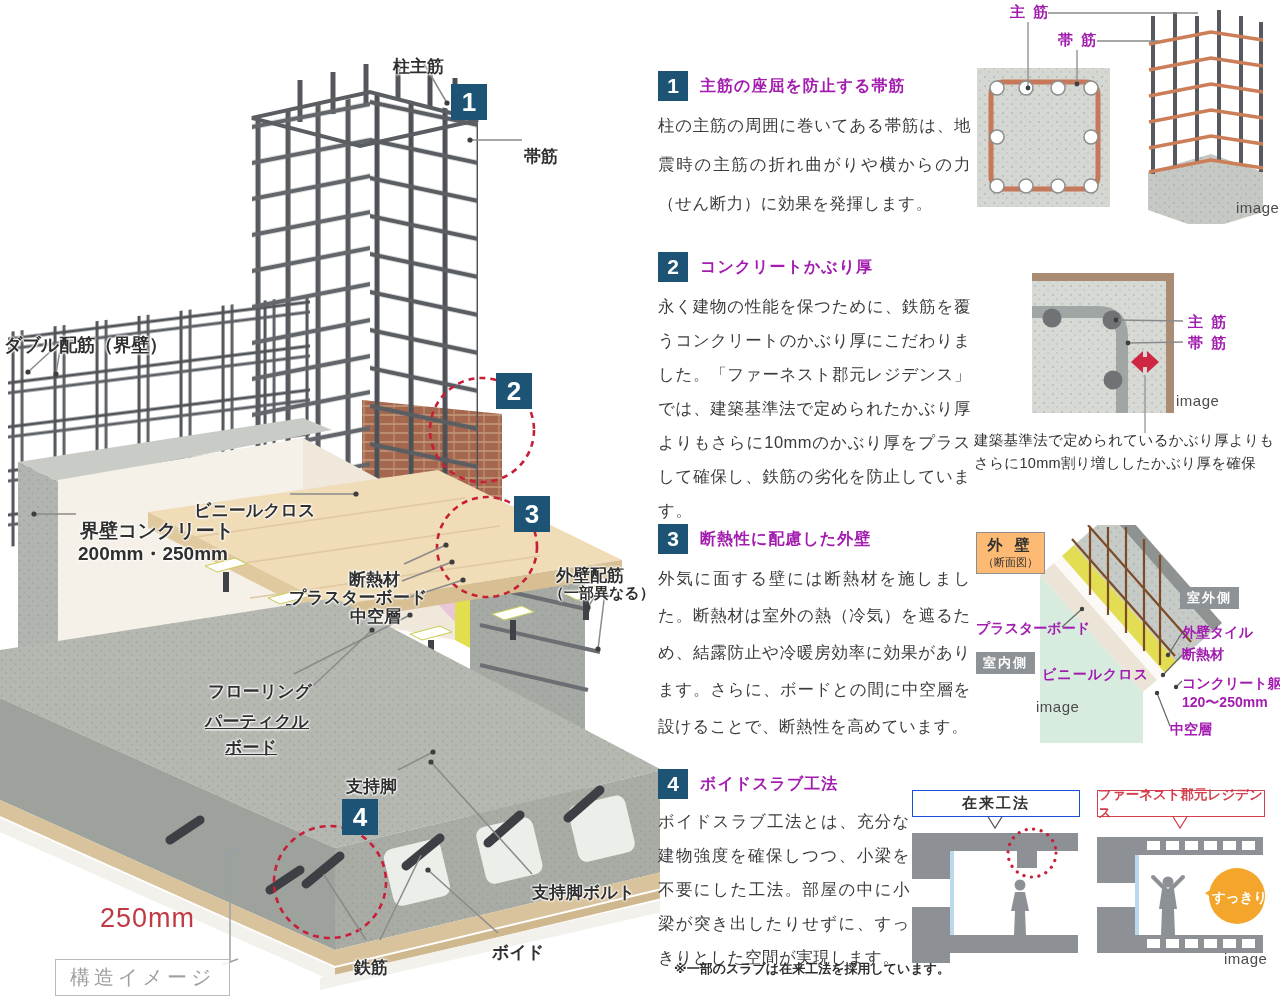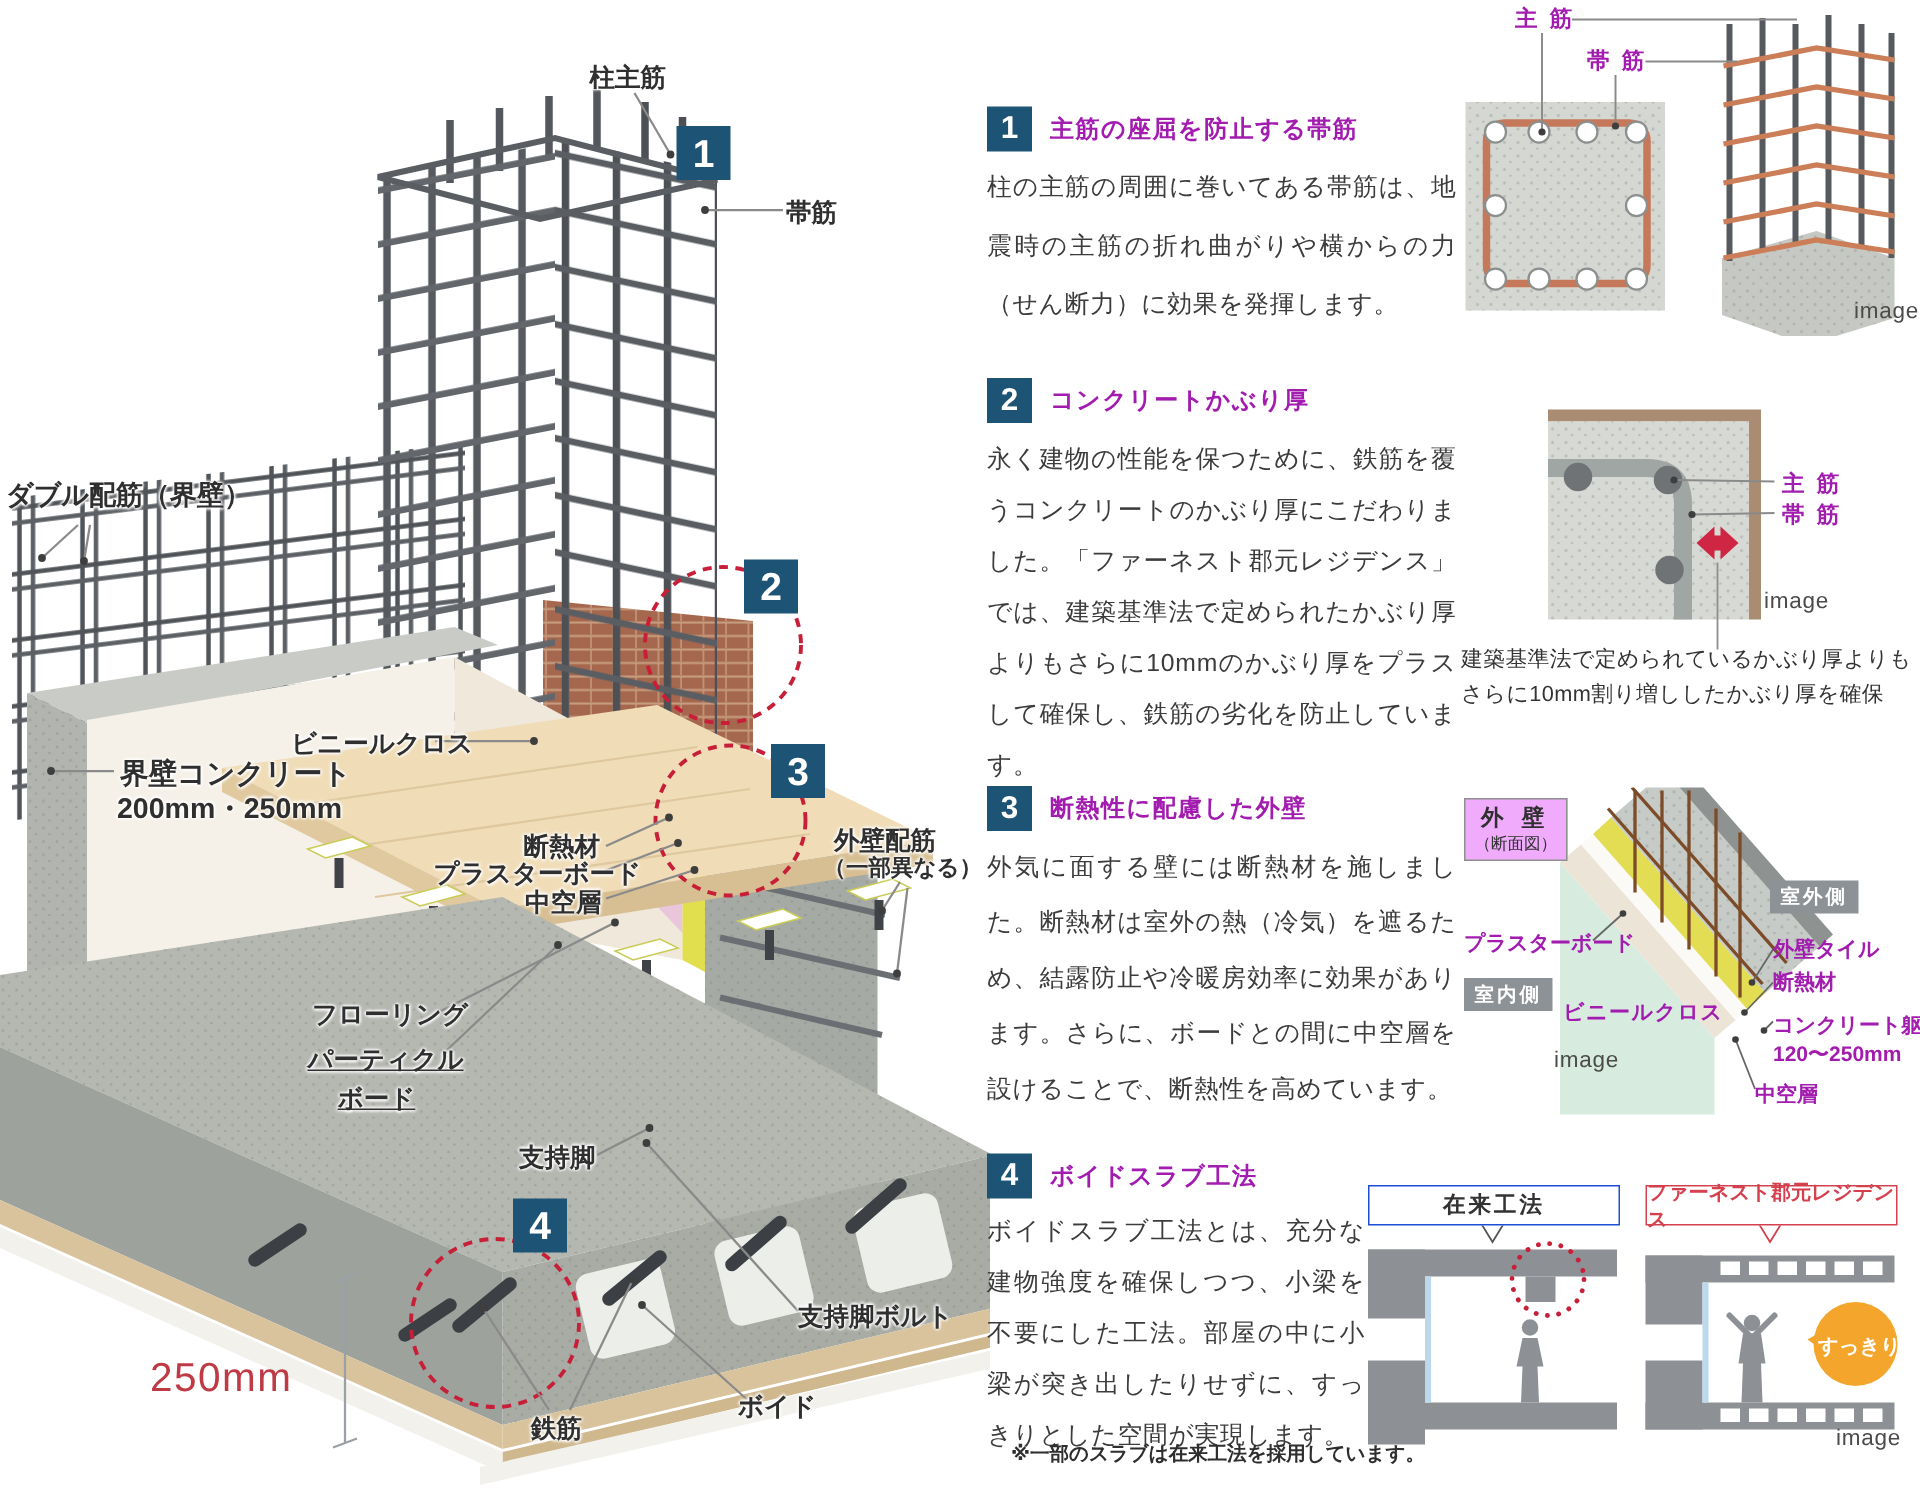--- a/index.html
+++ b/index.html
@@ -1,34 +1,34 @@
 <!DOCTYPE html>
 <html><head>
 <meta charset="utf-8">
 <style>
   html,body{margin:0;padding:0;background:#fff;}
   body{font-family:"Liberation Sans","DejaVu Sans",sans-serif;}
   .canvas{position:relative;width:1280px;height:1003px;background:#fff;overflow:hidden;}
   svg{position:absolute;left:0;top:0;}
   .lbl{position:absolute;font-weight:600;font-size:17px;color:#2f2f2f;white-space:nowrap;
-       text-shadow:0 1px 2px rgba(255,255,255,.95),0 -1px 2px rgba(255,255,255,.95),1px 0 2px rgba(255,255,255,.95),-1px 0 2px rgba(255,255,255,.95);}
+       text-shadow:0 1px 2px rgba(255,255,255,.95),0 -1px 2px rgba(255,255,255,.95),1px 0 2px rgba(255,255,255,.95),-1px 0 2px rgba(255,255,255,.95);margin-top:15px;}
   .nbadge{position:absolute;width:36px;height:36px;background:#1d5476;color:#fff;font-weight:bold;
           font-size:26px;display:flex;align-items:center;justify-content:center;line-height:1;}
   .hbadge{width:30px;height:30px;background:#1d5476;color:#fff;font-weight:bold;font-size:21px;
           display:flex;align-items:center;justify-content:center;flex:0 0 auto;}
   .sec-head{position:absolute;display:flex;align-items:center;gap:12px;}
   .stitle{font-size:16px;font-weight:bold;color:#a21caf;letter-spacing:1px;white-space:nowrap;}
   .sec-body{position:absolute;width:313px;font-size:16.5px;color:#3c3c3c;text-align:justify;letter-spacing:.5px;}
   .sec-note{position:absolute;font-size:13px;font-weight:bold;color:#2e2e2e;}
   .dlabel{position:absolute;font-size:15px;font-weight:600;color:#a21caf;letter-spacing:2px;white-space:nowrap;}
   .ilabel{position:absolute;font-size:15px;color:#4b4b4b;letter-spacing:.5px;}
   .side-badge{position:absolute;background:#8d9296;color:#fff;font-size:13px;font-weight:600;
               padding:2px 7px;letter-spacing:2px;white-space:nowrap;}
   .caption2{position:absolute;width:302px;font-size:14.5px;line-height:1.62;color:#333;letter-spacing:.3px;}
-  .wallbox{position:absolute;background:#f0abfc;border:1px solid #8e8e8e;text-align:center;padding:3px 6px;}
+  .wallbox{position:absolute;background:#fdba74;border:1px solid #8e8e8e;text-align:center;padding:3px 6px;}
   .wallbox .l1{font-size:15px;font-weight:bold;color:#2f2f2f;letter-spacing:4px;}
   .wallbox .l2{font-size:11px;color:#2f2f2f;}
   .methodbox{position:absolute;width:166px;height:25px;background:#fff;border:1px solid #1d4ed8;
              display:flex;align-items:center;justify-content:center;font-size:15px;font-weight:bold;color:#333;letter-spacing:2px;}
   .methodbox.red{border-color:#d4404e;color:#d4404e;font-size:13.5px;letter-spacing:0;}
   .struct-caption{position:absolute;border:1px solid #b9b9b9;background:rgba(255,255,255,.85);color:#9f9f9f;
                   font-size:20px;letter-spacing:4px;padding:4px 14px;}
   .dim-red{position:absolute;color:#bf3a44;font-size:27px;letter-spacing:1px;}
   .sukkiri{position:absolute;color:#fff;font-weight:bold;font-size:13.5px;white-space:nowrap;}
   .two-line{text-align:center;line-height:1.55;text-decoration:underline;}
@@ -237,20 +237,21 @@
   <div class="lbl" style="left:350px;top:590px;">中空層</div>
   <div class="lbl" style="left:556px;top:549px;">外壁配筋</div>
   <div class="lbl" style="left:549px;top:569px;font-size:15px;">（一部異なる）</div>
   <div class="lbl" style="left:208px;top:665px;">フローリング</div>
   <div class="lbl two-line" style="left:205px;top:694px;width:92px;"><span>パーティクル</span><br><span>ボード</span></div>
   <div class="lbl" style="left:346px;top:760px;">支持脚</div>
   <div class="lbl" style="left:532px;top:866px;">支持脚ボルト</div>
   <div class="lbl" style="left:354px;top:941px;">鉄筋</div>
   <div class="lbl" style="left:492px;top:926px;">ボイド</div>
   <div class="dim-red" style="left:100px;top:903px;">250mm</div>
+  <div class="struct-caption" style="left:55px;top:959px;">構造イメージ</div>
 
   <div class="sec-head" style="left:658px;top:71px;">
     <div class="hbadge">1</div>
     <div class="stitle">主筋の座屈を防止する帯筋</div>
   </div>
   <div class="sec-body" style="left:658px;top:106px;line-height:39px;">柱の主筋の周囲に巻いてある帯筋は、地震時の主筋の折れ曲がりや横からの力（せん断力）に効果を発揮します。</div>
 
   <svg style="left:965px;top:2px;" width="315" height="222" viewBox="0 0 315 222">
     <defs>
       <pattern id="pSpeck1" width="9" height="9" patternUnits="userSpaceOnUse">

